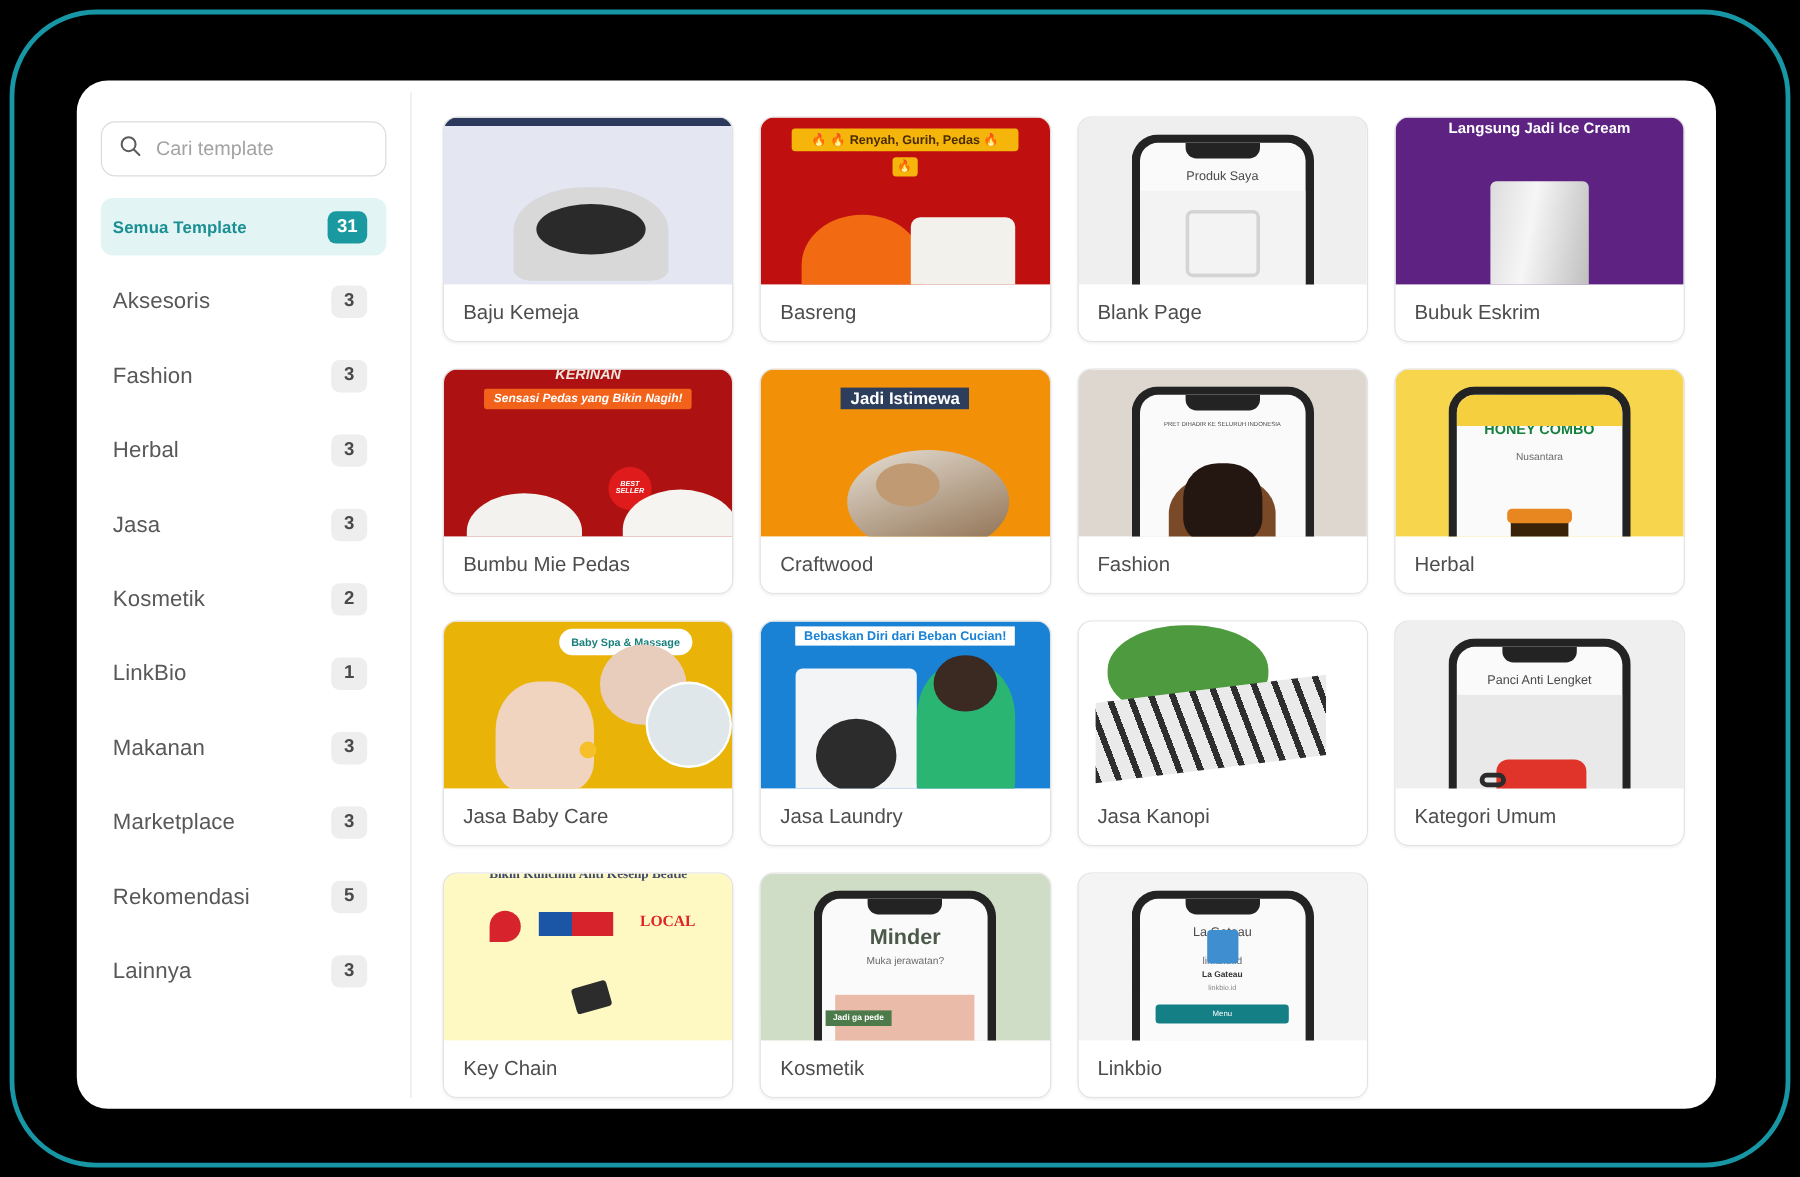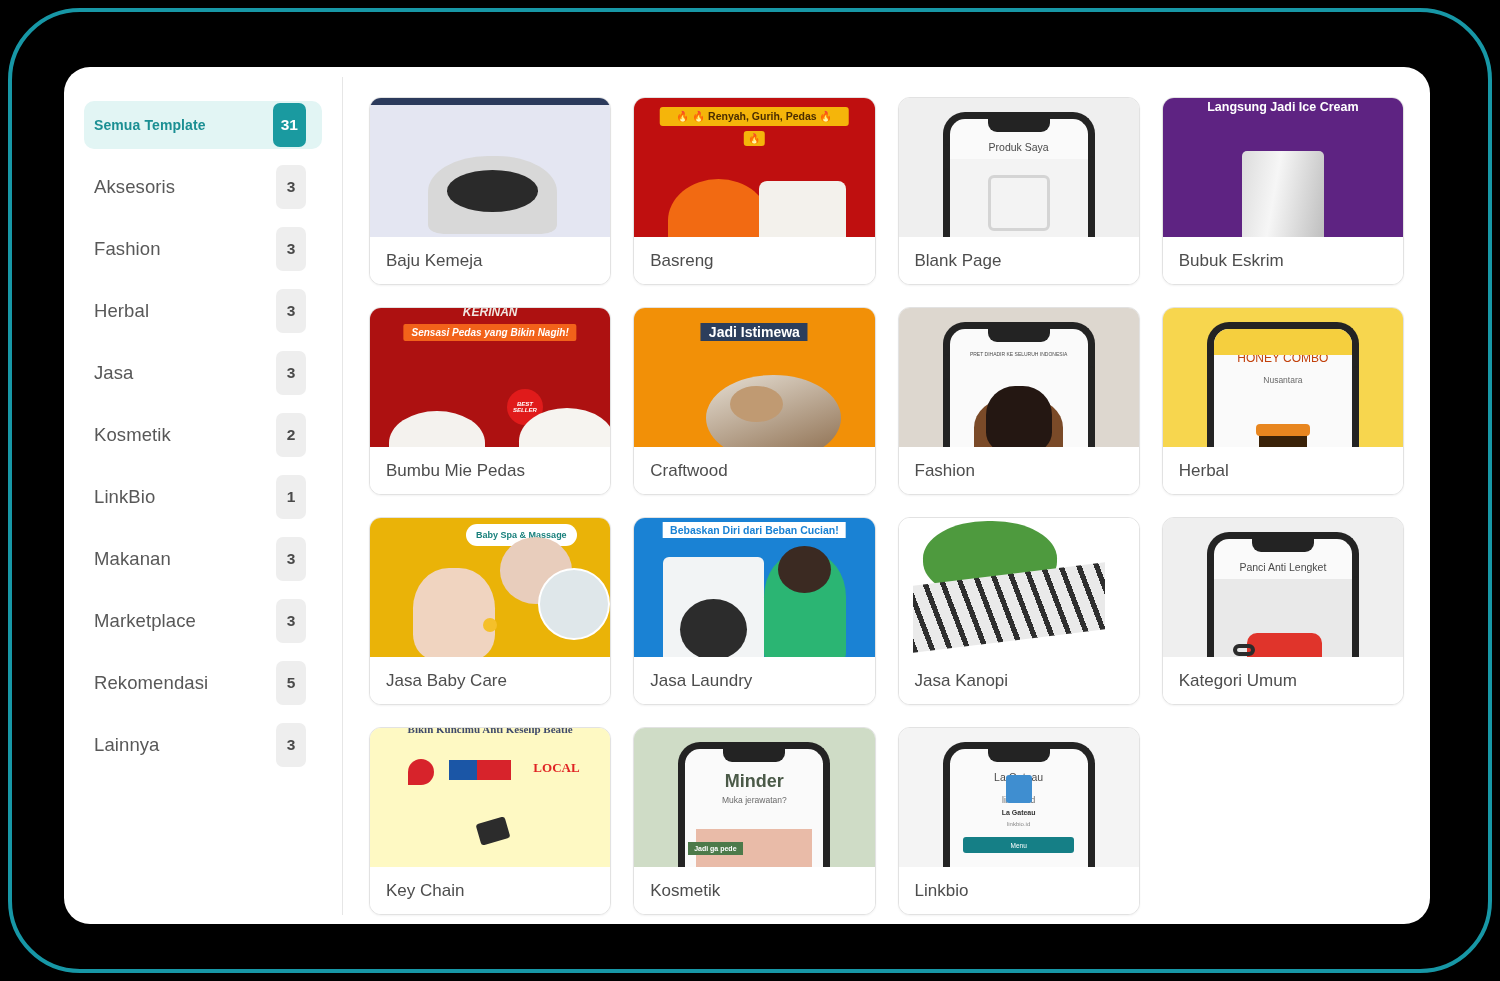--- a/index.html
+++ b/index.html
@@ -70,21 +70,21 @@
     margin-bottom: 14px;
     cursor: pointer;
   }
   .nav-item .label {
     font-size: 18.5px;
     color: #585858;
     letter-spacing: .1px;
   }
   .nav-item .count {
     min-width: 30px;
-    height: 44px;
+    height: 27px;
     padding: 0 8px;
     border-radius: 7px;
     background: #eeeeee;
     color: #4a4a4a;
     font-size: 15.5px;
     font-weight: bold;
     display: flex; align-items: center; justify-content: center;
   }
   .nav-item.active { background: #e2f5f4; }
   .nav-item.active .label { color: #1b8f93; font-weight: bold; font-size: 14px; }
@@ -166,20 +166,29 @@
   .blob { position: absolute; border-radius: 50%; }
 </style>
 </head>
 <body>
 
 <div id="frame">
   <div id="panel">
 
     <aside id="sidebar">
 
+      <div class="search-box">
+        <span>
+          <svg width="19" height="19" viewBox="0 0 20 20" fill="none">
+            <circle cx="8.6" cy="8.6" r="6.1" stroke="#5c5c5c" stroke-width="1.8"></circle>
+            <line x1="13.2" y1="13.2" x2="18" y2="18" stroke="#5c5c5c" stroke-width="1.8" stroke-linecap="round"></line>
+          </svg>
+        </span>
+        <input class="search-input" type="text" placeholder="Cari template" style="">
+      </div>
 
       <nav id="nav-list">
           <div class="nav-item active">
             <span class="label">Semua Template</span>
             <span class="count">31</span>
           </div>
           <div class="nav-item">
             <span class="label">Aksesoris</span>
             <span class="count">3</span>
           </div>
@@ -293,21 +302,21 @@
               <div class="sidebtn" style="left:calc(50% - 74px);top:46px;height:18px;"></div>
               <div class="sidebtn" style="left:calc(50% - 74px);top:70px;height:26px;"></div>
               <div class="sidebtn" style="left:calc(50% + 71px);top:58px;height:30px;"></div>
             </div>
             <div class="card-label">Fashion</div>
           </div>
           <div class="card">
             <div class="thumb" style="background:#f7d64e;">
               <div class="phone">
                 <div class="notch"></div>
-                <div class="phone-title" style="color:#c2410c;font-size:12px;font-weight:normal;">HONEY COMBO</div>
+                <div class="phone-title" style="color:#15803d;font-size:12px;font-weight:bold;">HONEY COMBO</div>
                 <div style="position:absolute;top:46px;left:0;right:0;text-align:center;font-size:8.5px;color:#6a6a6a;">Nusantara</div>
                 <div style="position:absolute;left:0;right:0;top:0;height:26px;background:#f5cf3e;"></div>
                 <div style="position:absolute;left:50%;transform:translateX(-50%);bottom:0;width:48px;height:40px;background:#3a2208;border-radius:4px;"></div>
                 <div style="position:absolute;left:50%;transform:translateX(-50%);bottom:36px;width:54px;height:12px;background:#e8861f;border-radius:4px;"></div>
               </div>
               <div class="sidebtn" style="left:calc(50% - 74px);top:46px;height:18px;"></div>
               <div class="sidebtn" style="left:calc(50% - 74px);top:70px;height:26px;"></div>
               <div class="sidebtn" style="left:calc(50% + 71px);top:58px;height:30px;"></div>
             </div>
             <div class="card-label">Herbal</div>

